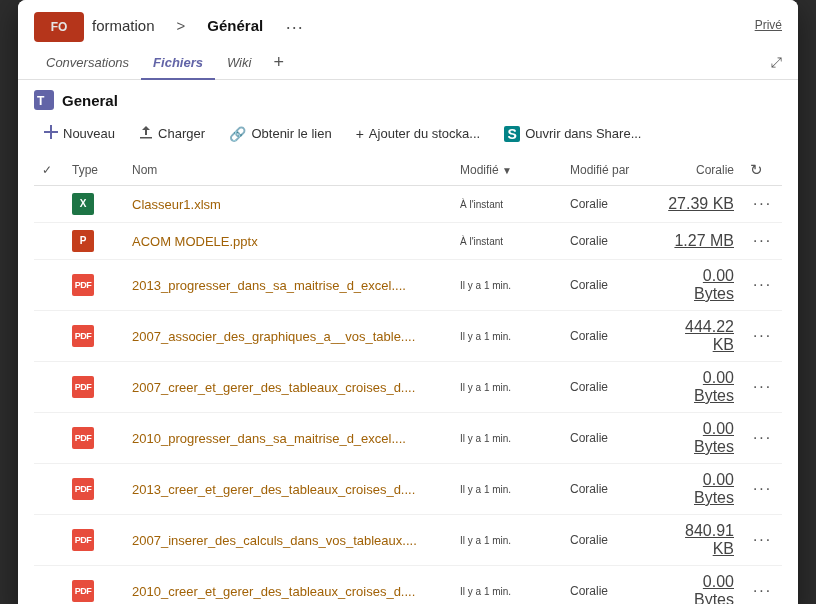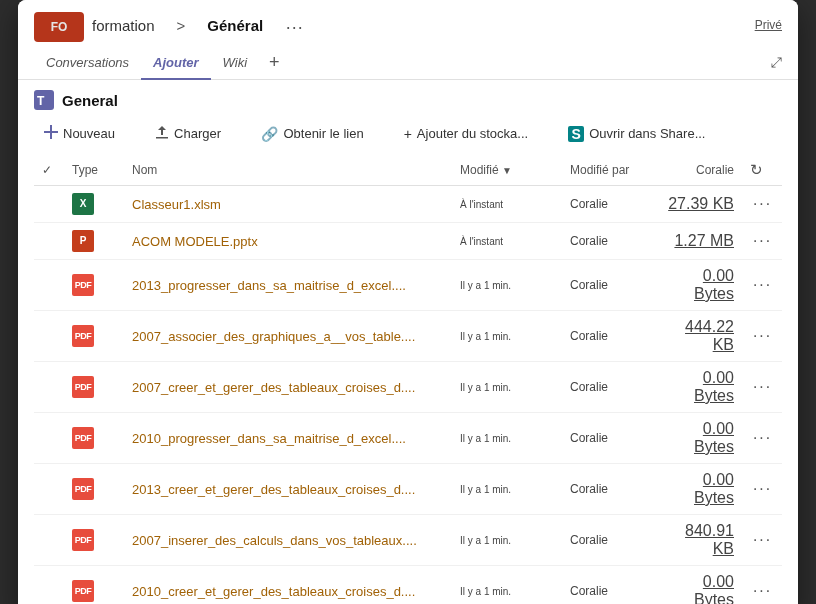--- a/index.html
+++ b/index.html
@@ -113,21 +113,21 @@
     }
     .section-title {
       font-size: 15px;
       font-weight: 600;
       color: #111;
     }
     .toolbar {
       display: flex;
       align-items: center;
       padding: 4px 16px 8px 16px;
-      gap: 20px;
+      gap: 4px;
     }
     .toolbar-btn {
       display: flex;
       align-items: center;
       gap: 5px;
       padding: 5px 10px;
       font-size: 13px;
       color: #333;
       background: none;
       border: none;
@@ -286,21 +286,21 @@
       <span class="breadcrumb-dots">···</span>
     </div>
     <div class="title-bar-right">Privé</div>
   </div>
 
   <div class="tabs-bar">
     <div class="tab">
       <span>Conversations</span>
     </div>
     <div class="tab active">
-      <span>Ajouter</span>
+      <span>Fichiers</span>
     </div>
     <div class="tab">
       <span>Wiki</span>
     </div>
     <button class="tab-add">+</button>
     <span class="expand-icon">⤢</span>
   </div>
 
   <div class="section-header">
     <div class="teams-icon">

